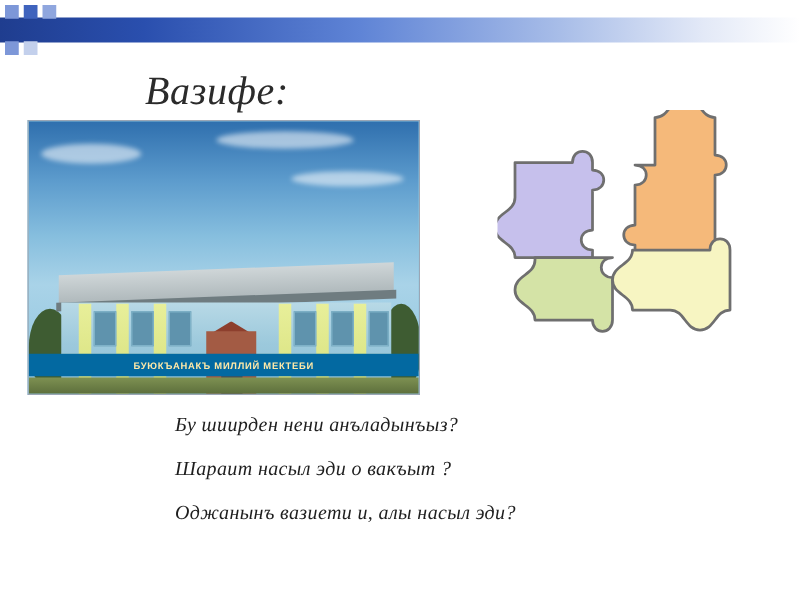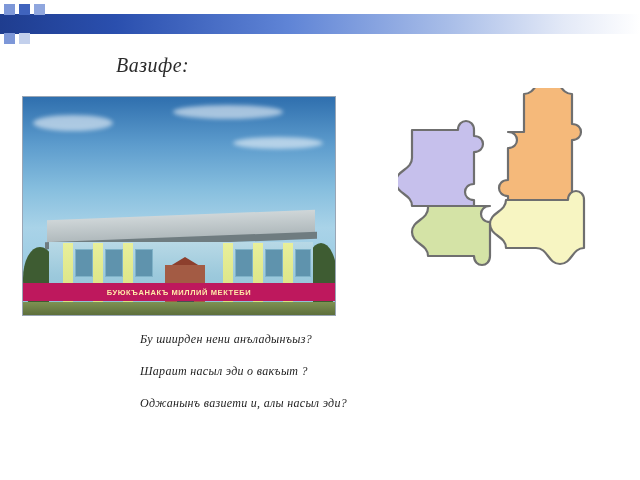--- a/index.html
+++ b/index.html
@@ -39,21 +39,21 @@
   .sq2 { left: 19px; top: 4px;  width: 11px; height: 11px; background: #3f63bd; }
   .sq3 { left: 34px; top: 4px;  width: 11px; height: 11px; background: #8fa6de; }
   .sq4 { left: 4px;  top: 33px; width: 11px; height: 11px; background: #7d97d8; }
   .sq5 { left: 19px; top: 33px; width: 11px; height: 11px; background: #c3d0ec; }
 
   
   .title {
     position: absolute;
     left: 116px;
     top: 54px;
-    font-size: 20px;
+    font-size: 32px;
     font-style: italic;
     color: #2b2b2b;
     letter-spacing: 0.5px;
     font-family: "Liberation Serif", serif;
   }
 
   
   .photo-frame {
     position: absolute;
     left: 22px;
@@ -151,21 +151,21 @@
   }
   .t1 { left: 0px;   top: 150px; width: 34px; height: 62px; }
   .t2 { left: 282px; top: 146px; width: 32px; height: 68px; }
 
   .photo-caption {
     position: absolute;
     left: 0;
     top: 186px;
     width: 312px;
     height: 18px;
-    background: #be185d;
+    background: #0369a1;
     color: #ffe9a8;
     font-size: 7.5px;
     font-weight: bold;
     letter-spacing: 0.6px;
     text-align: center;
     line-height: 20px;
     font-family: "Liberation Sans", sans-serif;
   }
 
   
@@ -179,21 +179,21 @@
 
   
   .questions {
     position: absolute;
     left: 140px;
     top: 332px;
     width: 430px;
   }
   .q-line {
     font-family: "Liberation Serif", serif;
-    font-size: 12px;
+    font-size: 16px;
     font-style: italic;
     color: #1e1e1e;
     margin-bottom: 17px;
     letter-spacing: 0.3px;
     white-space: nowrap;
   }
 </style>
 </head>
 <body>
 

